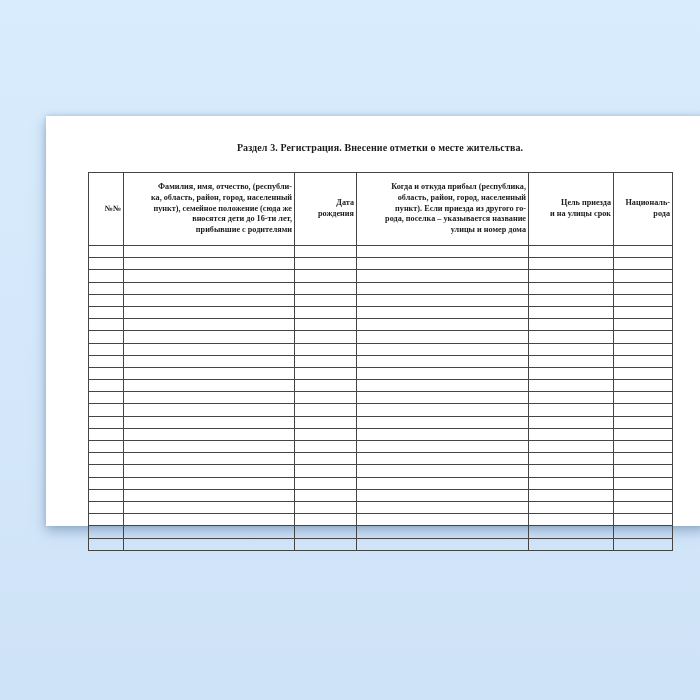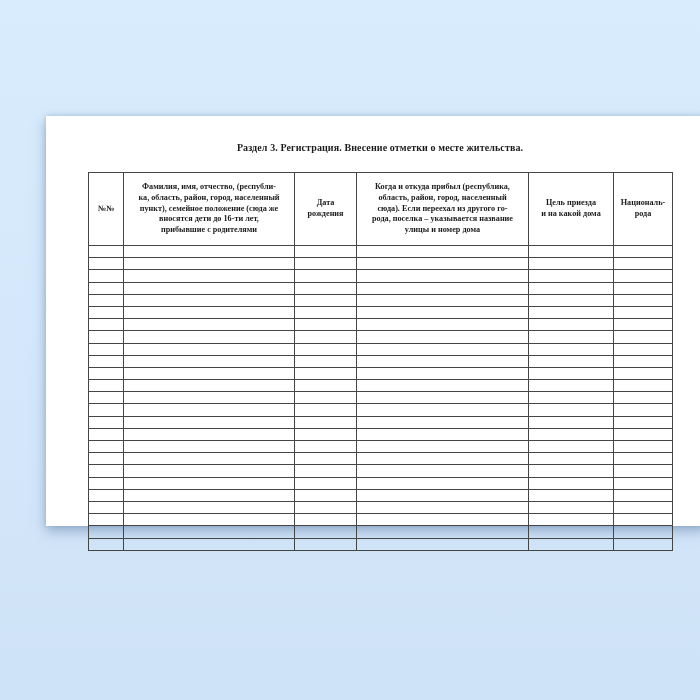--- a/index.html
+++ b/index.html
@@ -51,21 +51,21 @@
     box-sizing: border-box;
   }
 
   .reg-table thead tr { height: 73px; }
 
   .reg-table th {
     font-size: 8.2px;
     line-height: 1.3;
     font-weight: bold;
     color: #1b1b1b;
-    text-align: center;
+    text-align: right;
     vertical-align: middle;
     padding: 1px 2px;
     white-space: pre-line;
   }
 
   .reg-table tbody td {
     height: 12.2px;
     padding: 0;
   }
 
@@ -98,25 +98,25 @@
           <th>№№</th>
           <th>Фамилия, имя, отчество, (республи-
 ка, область, район, город, населенный
 пункт), семейное положение (сюда же
 вносятся дети до 16-ти лет,
 прибывшие с родителями</th>
           <th>Дата
 рождения</th>
           <th>Когда и откуда прибыл (республика,
 область, район, город, населенный
-сюда). Если переехал из другого го-
+пункт). Если приезда из другого го-
 рода, поселка – указывается название
 улицы и номер дома</th>
           <th>Цель приезда
-и на какой дома</th>
+и на улицы срок</th>
           <th>Националь-
 рода</th>
         </tr>
       </thead>
       <tbody>
           <tr>
             <td></td>
             <td></td>
             <td></td>
             <td></td>

